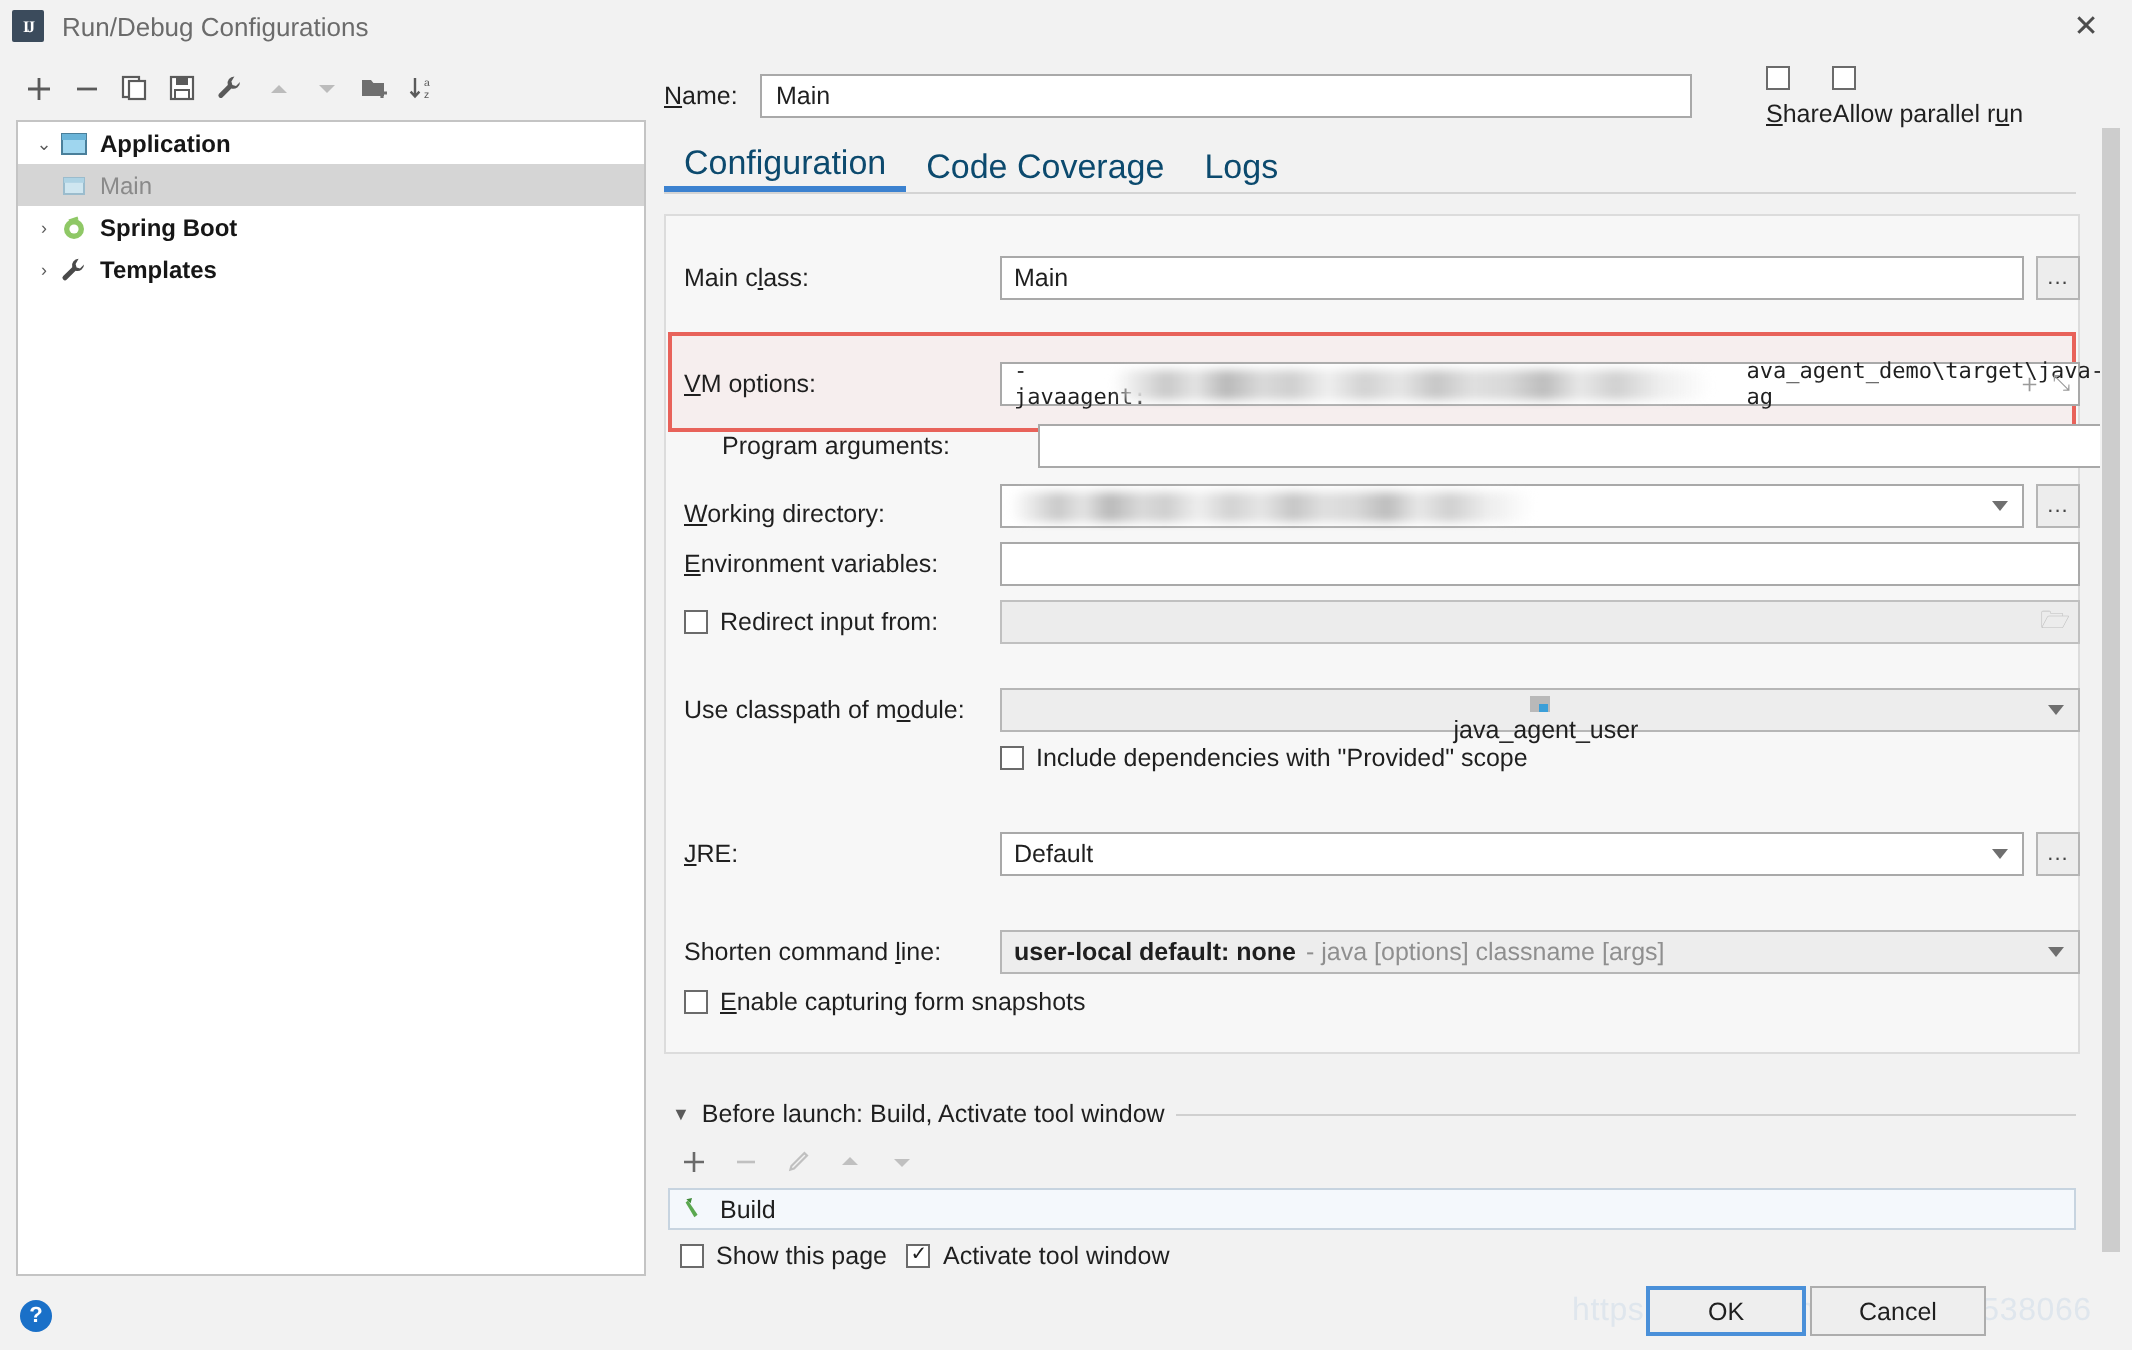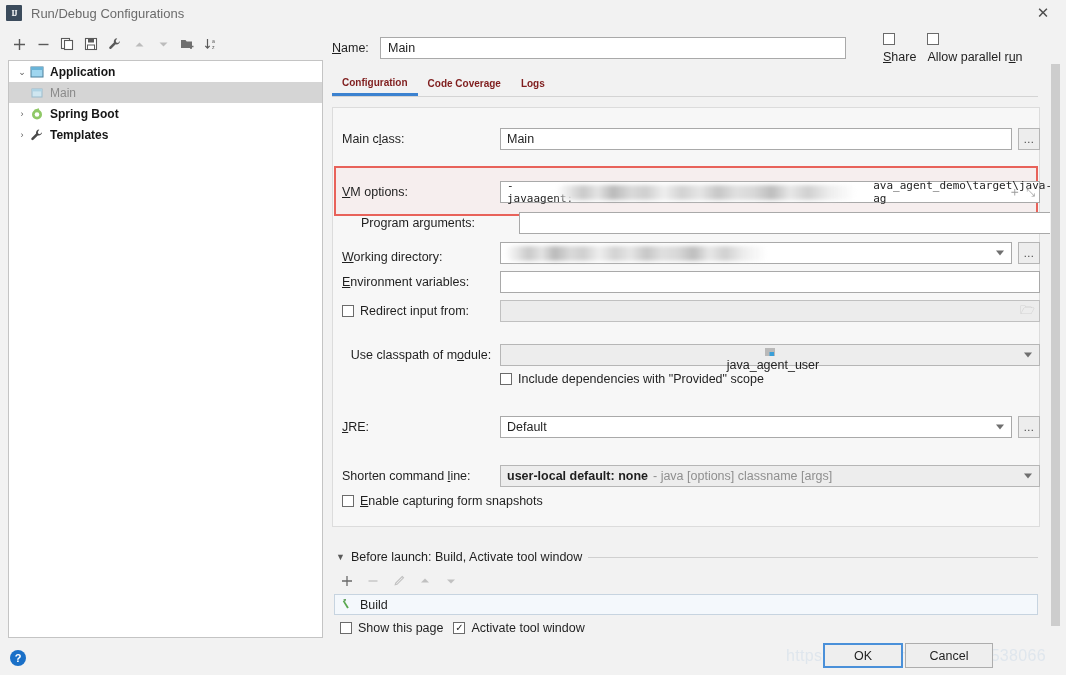--- a/index.html
+++ b/index.html
@@ -146,40 +146,39 @@
     line-height: 1;
   }
   .cbx-wrap {
     display: flex;
     align-items: flex-start;
     gap: 5px;
     font-size: 12.5px;
     flex-direction: column;
   }
   #share-wrap { margin-left: 37px; }
-  #parallel-wrap { margin-left: 11px; }
+  #parallel-wrap { }
 
   
   #tabs {
     position: absolute;
     left: 332px; top: 70px;
     width: 706px; height: 26px;
     display: flex;
     align-items: flex-end;
     border-bottom: 1px solid #d4d4d4;
   }
   .tab {
     height: 25px;
     padding: 0 10px;
     display: flex;
     align-items: center;
-    font-size: 10px;
-    color: #7f1d1d;
-    box-sizing: border-box;
-    font-weight: bold;
+    font-size: 17px;
+    color: #0c4a6e;
+    box-sizing: border-box;
   }
   .tab.active { border-bottom: 3px solid #3c82d0; }
 
   
   #main-card {
     position: absolute;
     left: 332px; top: 107px;
     width: 708px; height: 420px;
     background: #f7f7f7;
     border: 1px solid #dcdcdc;
@@ -562,21 +561,21 @@
   <span class="cbx" style="margin-right:6px;"></span>
   <span class="lbl" style="width:140px;">Redirect input from:</span>
   <span class="field disabled" style="width:540px;">
     <span class="inline-icons">
       <span style="font-size:12px; color:#bfbfbf;">🗁</span>
     </span>
   </span>
 </div>
 
 <div class="row" style="left:342px; top:344px; width:700px;">
-  <span class="lbl" style="width:158px;text-align:center;">Use classpath of m<span class="u">o</span>dule:</span>
+  <span class="lbl" style="width:158px;">Use classpath of m<span class="u">o</span>dule:</span>
   <span class="field readonly-bg" style="width:540px; border-color:#b6b6b6;flex-direction:column;">
     <span style="display:inline-flex;align-items:center;margin-right:5px;">
       <svg width="13" height="13" viewBox="0 0 13 13">
         <rect x="1" y="3" width="10" height="8" fill="#b9b9b9"></rect>
         <rect x="5.5" y="7" width="4.5" height="4" fill="#3b9fd8"></rect>
       </svg>
     </span>
     <span>java_agent_user</span>
     <span class="chev"></span>
   </span>

